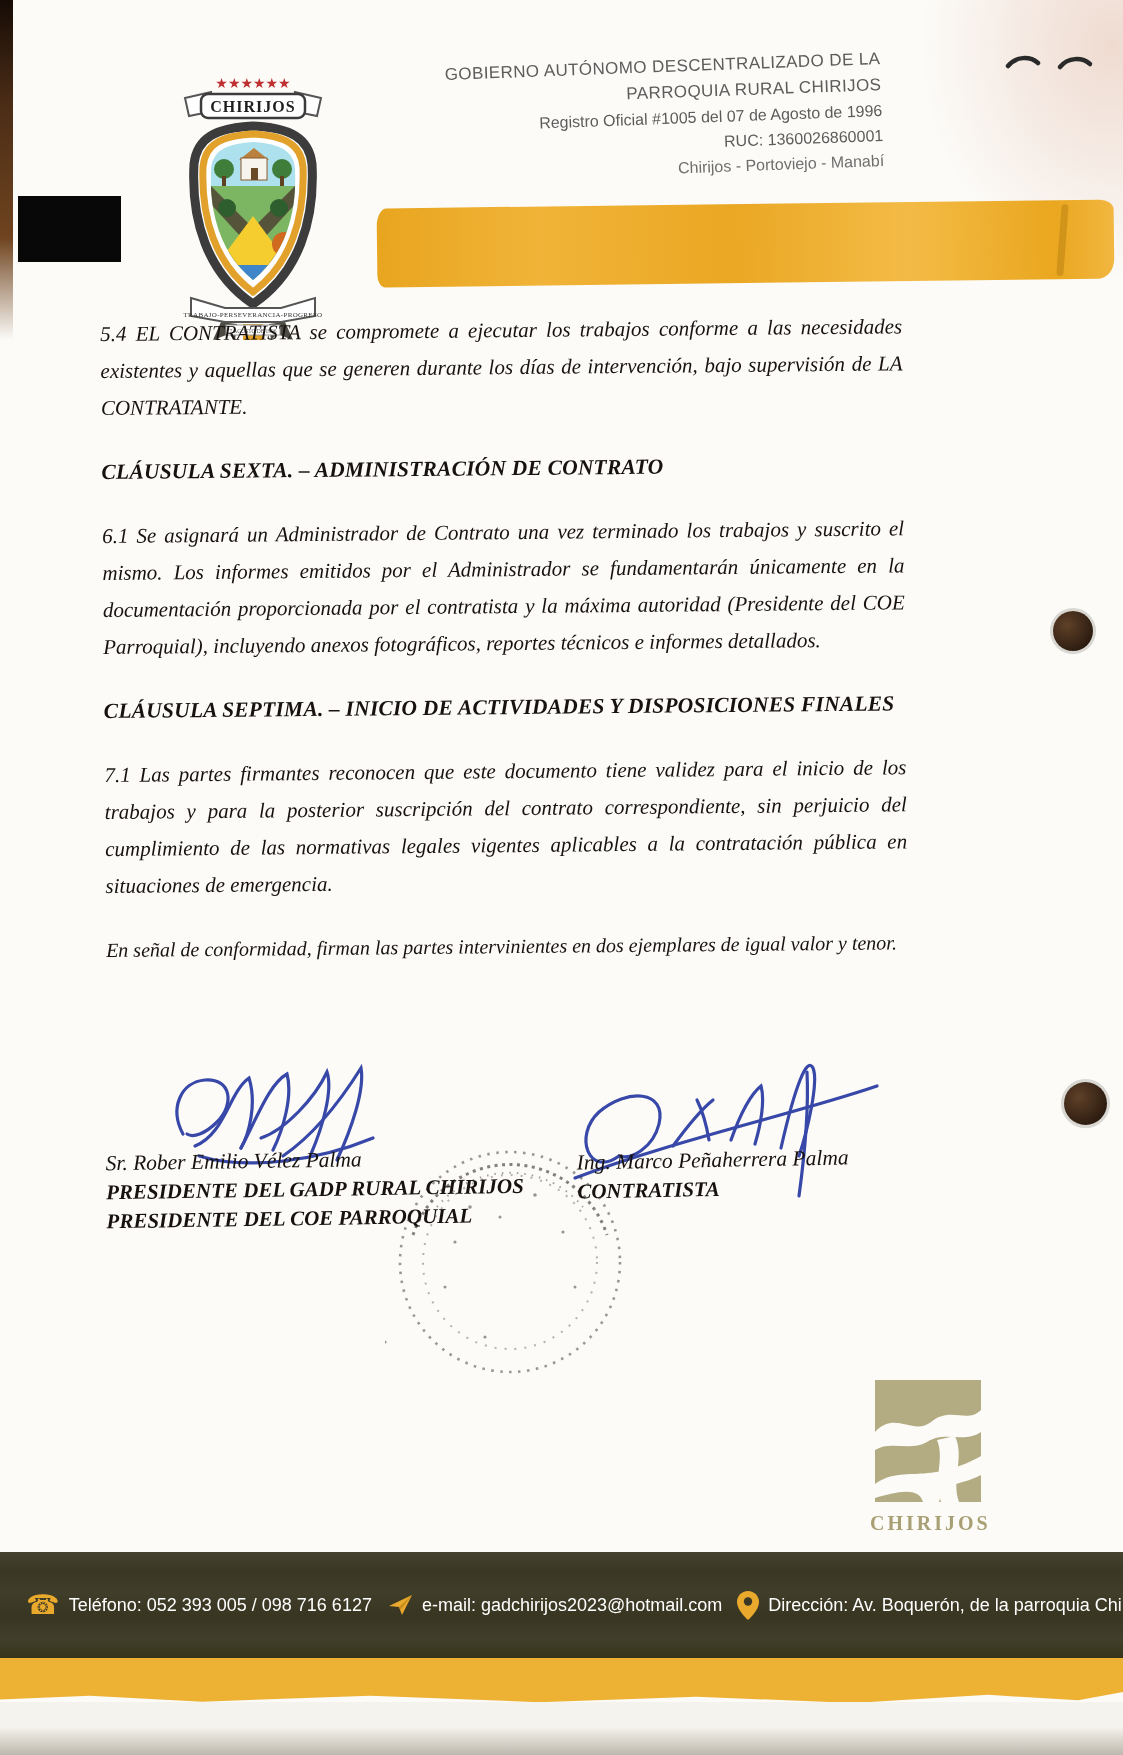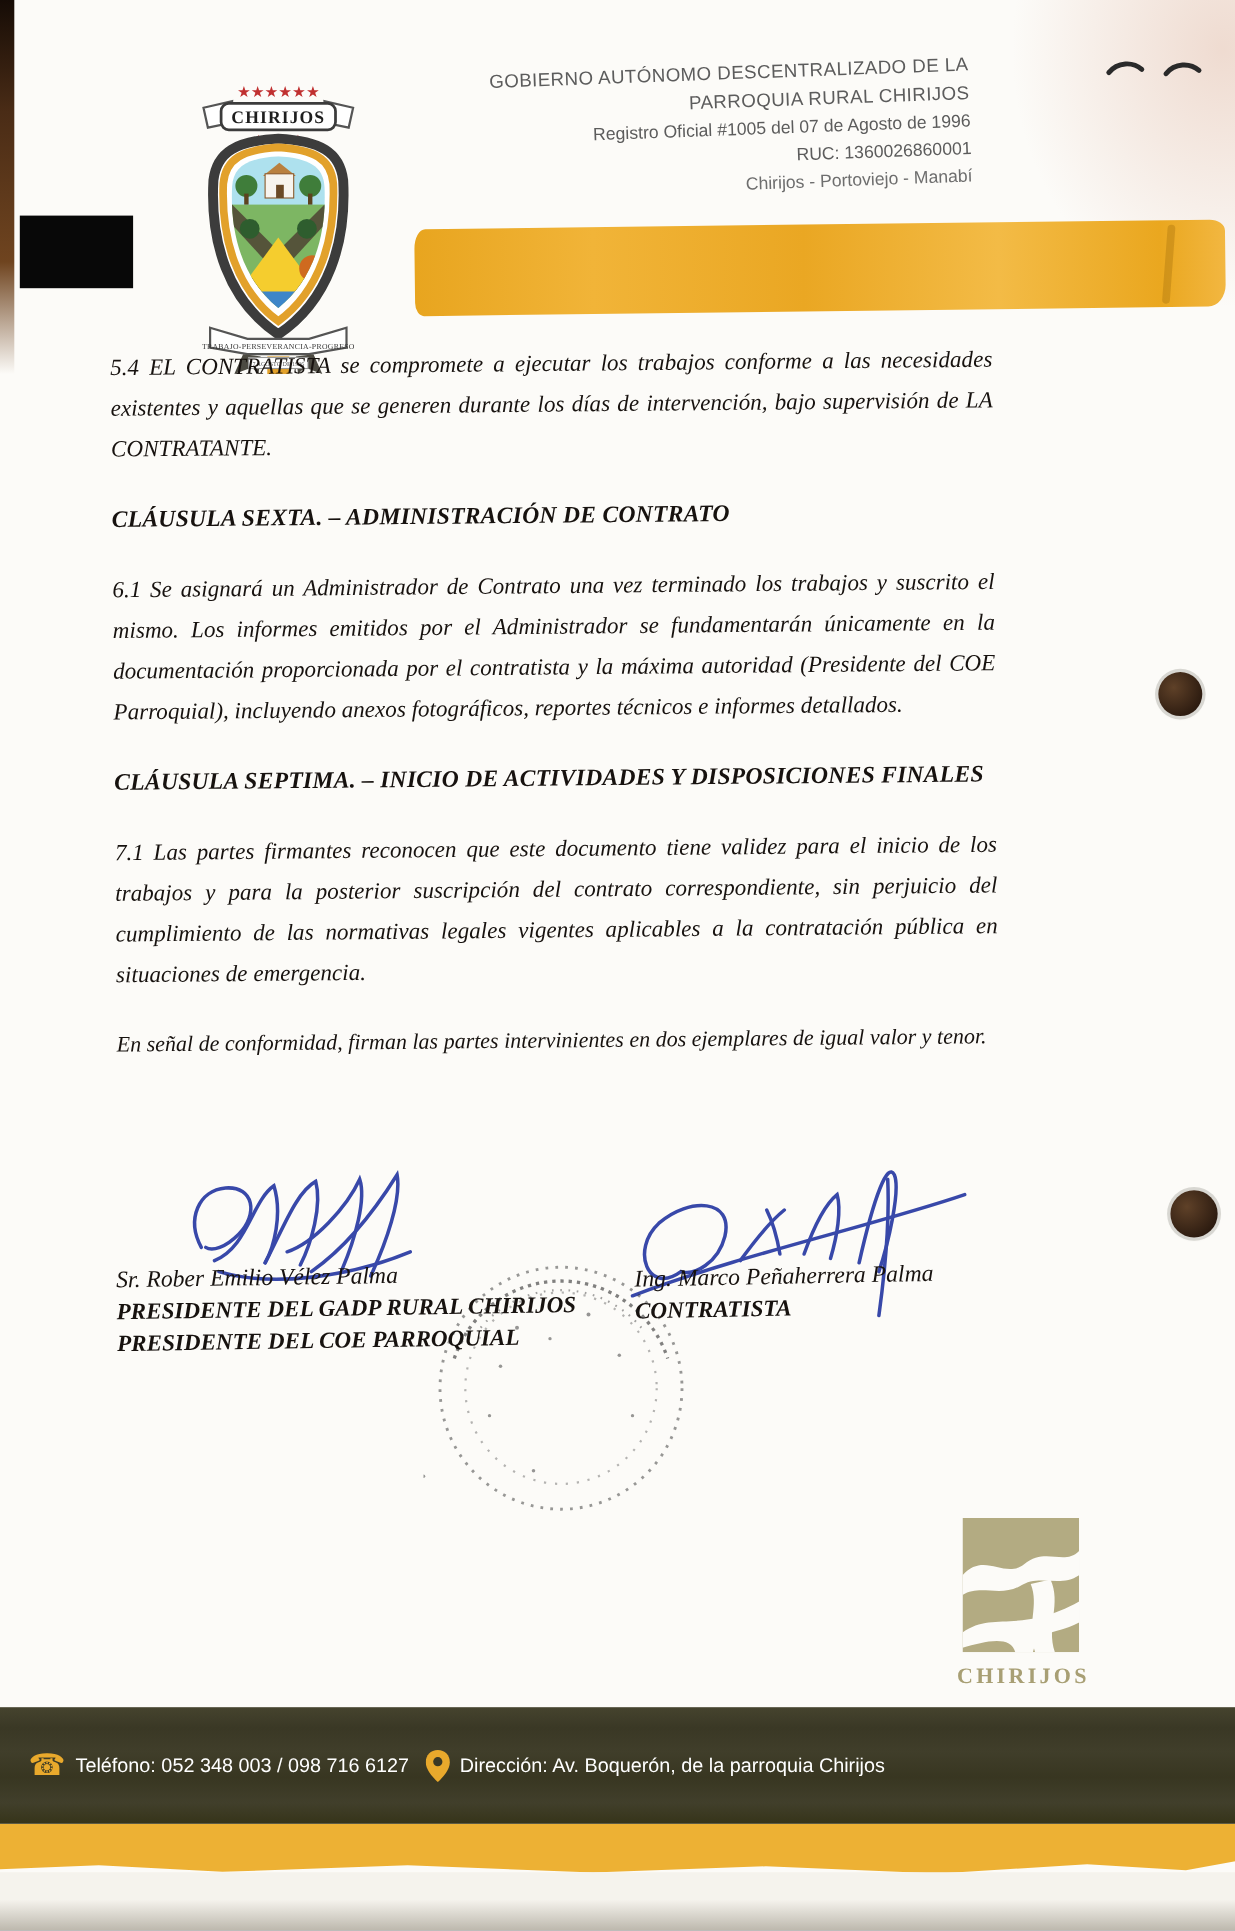--- a/index.html
+++ b/index.html
@@ -204,21 +204,28 @@
     <div class="wm-text">CHIRIJOS</div>
   </div>
 
   <div class="hole hole1"></div>
   <div class="hole hole2"></div>
 
   <div class="footer-band">
     <div class="footer-row">
       <div class="f-group">
         <span class="f-phone">☎</span>
-        <span>Teléfono: 052 348 003 / 098 716 6127</span>
+        <span>Teléfono: 052 393 005 / 098 716 6127</span>
+      </div>
+      <div class="f-group">
+        <svg width="26" height="24" viewBox="0 0 26 24">
+          <polygon points="2,13 25,2 15,22 12,14" fill="#e9a92c"></polygon>
+          <polygon points="12,14 25,2 13.5,17" fill="#c78c1d"></polygon>
+        </svg>
+        <span>e-mail: gadchirijos2023@hotmail.com</span>
       </div>
       <div class="f-group">
         <svg width="22" height="29" viewBox="0 0 22 29">
           <path d="M11,0 C4.5,0 0,5 0,11 C0,19.5 11,29 11,29 C11,29 22,19.5 22,11 C22,5 17.5,0 11,0 Z" fill="#e9a92c"></path>
           <circle cx="11" cy="10.5" r="4.2" fill="#3a3825"></circle>
         </svg>
         <span>Dirección: Av. Boquerón, de la parroquia Chirijos</span>
       </div>
     </div>
   </div>

